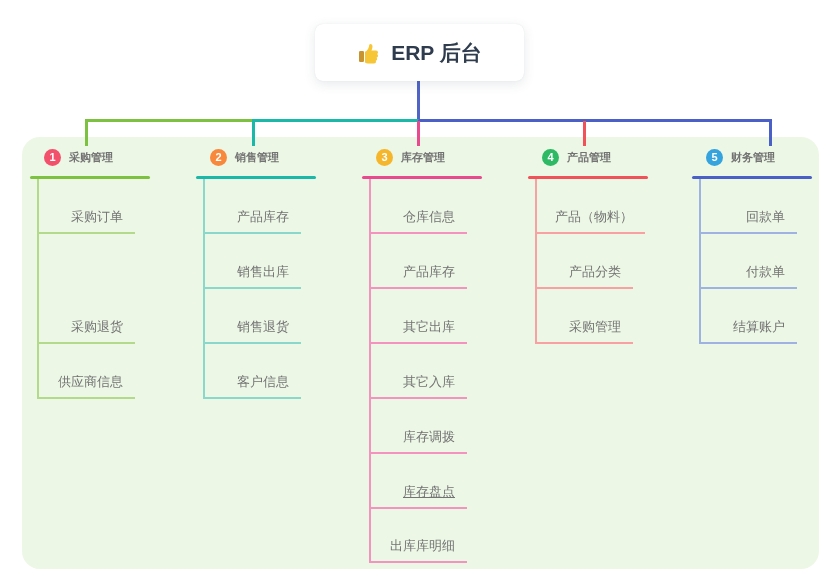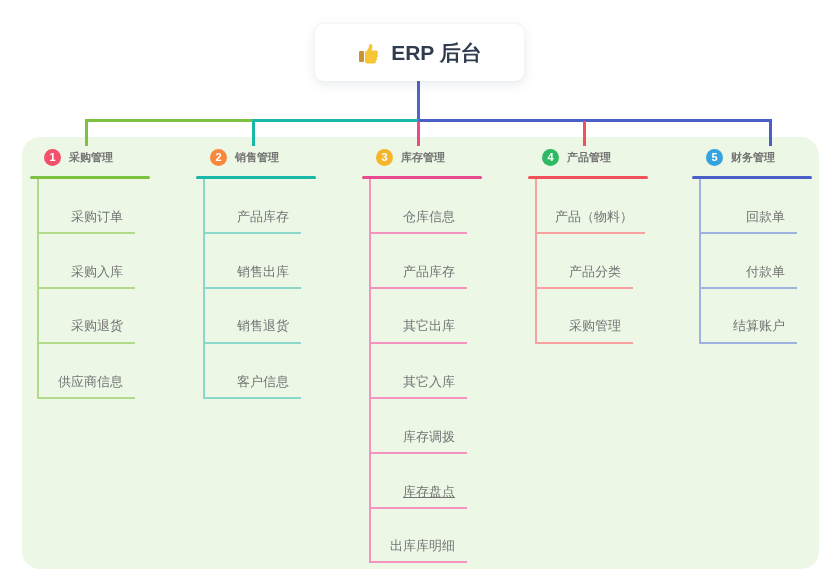--- a/index.html
+++ b/index.html
@@ -62,21 +62,21 @@
   .b1 .vline, .b2 .vline { height: 218px; }
   .b3 .vline { height: 382px; }
   .b4 .vline, .b5 .vline { height: 163px; }
 
   .child {
     position: absolute; left: 7px; min-width: 98px;
     padding: 0 12px 7px 20px; white-space: nowrap;
     font-size: 13px; line-height: 17px; color: #737373;
     border-bottom: 2px solid var(--light); cursor: pointer;
   }
-  .r0 { top: 62px; }  .r1 { top: 117px; } .r2 { top: 172px; font-family: Liberation Mono, monospace; }
+  .r0 { top: 62px; }  .r1 { top: 117px; } .r2 { top: 172px; }
   .r3 { top: 227px; } .r4 { top: 282px; padding-left: 14px; } .r5 { top: 337px; text-decoration: underline; }
   .r6 { top: 391px; }
 </style>
 </head>
 <body>
 
 <div class="stage">
 
   <div class="panel"></div>
 
@@ -101,21 +101,20 @@
   </div>
 
   <div class="branch b1" style="--badge: #f3506b; --line: #7cc13f; --light: #b2da8a;">
     <div class="branch-header">
       <span class="badge">1</span>
       <span class="branch-title">采购管理</span>
     </div>
     <div class="title-underline"></div>
     <div class="vline"></div>
     <div class="child r0">采购订单</div>
-    <div class="child r1">采购入库</div>
     <div class="child r2">采购退货</div>
     <div class="child r3">供应商信息</div>
   </div>
 
   <div class="branch b2" style="--badge: #f8883c; --line: #1ab8a8; --light: #8ad7cc;">
     <div class="branch-header">
       <span class="badge">2</span>
       <span class="branch-title">销售管理</span>
     </div>
     <div class="title-underline"></div>

